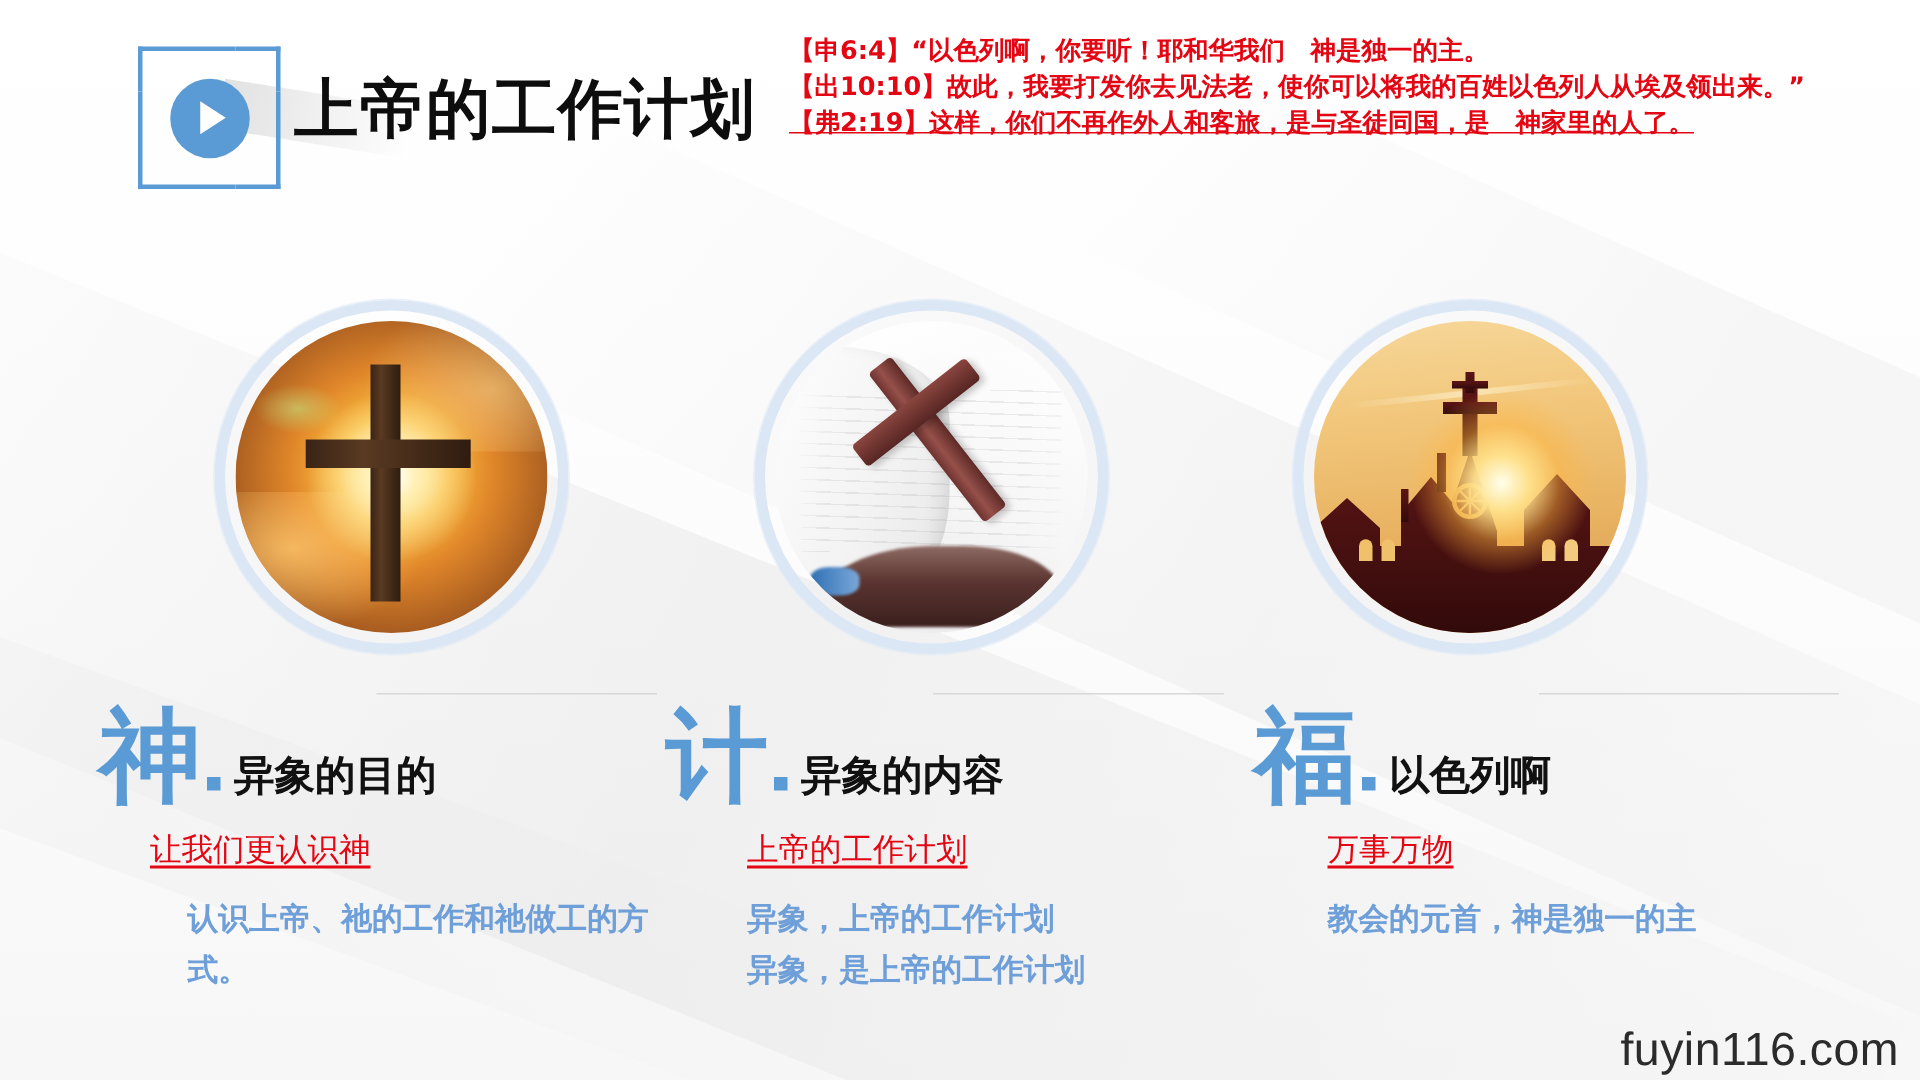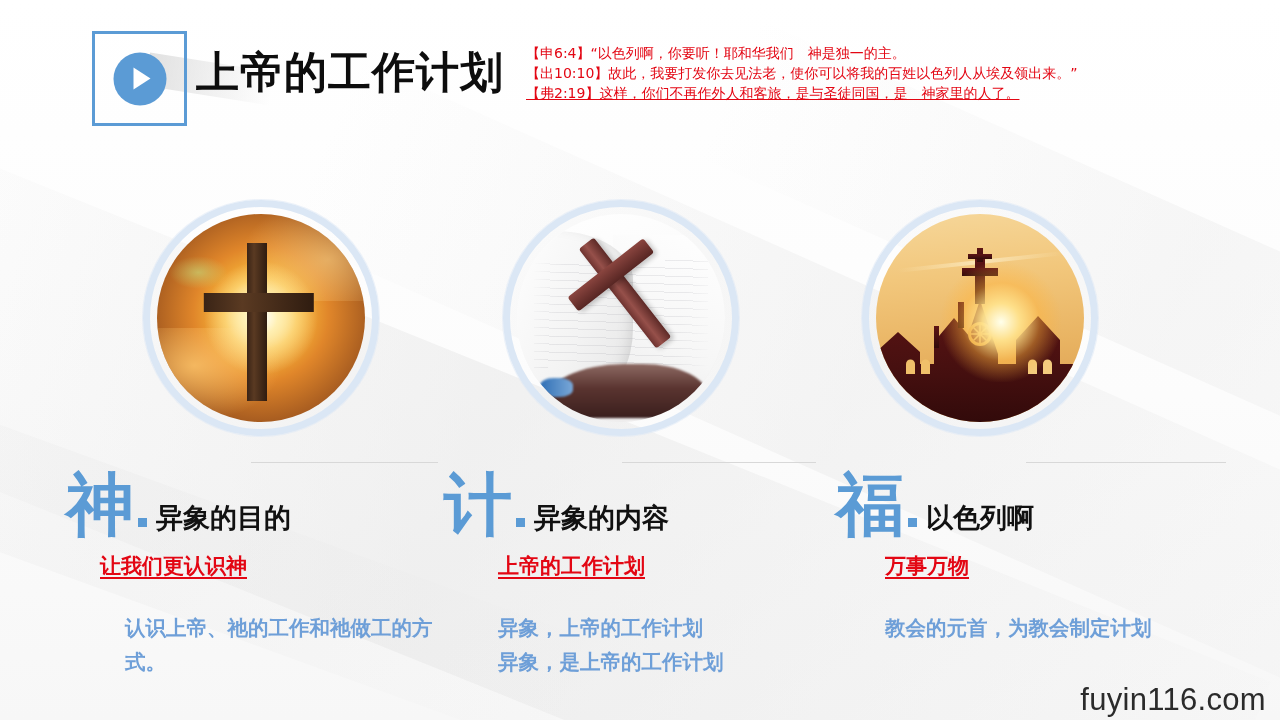--- a/index.html
+++ b/index.html
@@ -70,23 +70,22 @@
 
   #slide-title {
     position:absolute; left:196px; top:44px;
     font-size:43px; font-weight:bold; color:#0d0d0d;
     letter-spacing:1px; white-space:nowrap;
     font-family:"DejaVu Sans","Liberation Sans",sans-serif;
   }
 
   #scripture {
     position:absolute; left:526px; top:22px; width:748px;
-    color:#e30613; font-weight:normal; font-size:14px; line-height:1.42;
-    font-family:"DejaVu Sans","Liberation Sans",sans-serif;
-    margin-top:22px;
+    color:#e30613; font-weight:bold; font-size:17px; line-height:1.42;
+    font-family:"DejaVu Sans","Liberation Sans",sans-serif;
   }
   #scripture .verse { display:block; }
   #scripture .u { text-decoration:underline; }
 
   
   #circles { position:absolute; left:0; top:196px; width:1280px; height:250px; }
   .circle-wrap { position:absolute; width:236px; height:236px; }
   .circle-wrap.c1 { left:143px; top:4px; }
   .circle-wrap.c2 { left:503px; top:4px; }
   .circle-wrap.c3 { left:862px; top:4px; }
@@ -232,23 +231,23 @@
   }
 
   
   #bodytext { position:absolute; left:0; top:552px; width:1280px; height:168px; }
   .body-col { position:absolute; top:0; }
   .body-col.b1 { left:100px; width:350px; }
   .body-col.b2 { left:498px; width:350px; }
   .body-col.b3 { left:885px; width:360px; }
 
   .red-head {
-    color:#e30613; font-weight:bold; font-size:21px;
+    color:#e30613; font-weight:normal; font-size:21px;
     text-decoration:underline; text-underline-offset:4px;
-    white-space:nowrap; margin-bottom:32px;
+    white-space:nowrap; margin-bottom:16px;
     font-family:"DejaVu Sans","Liberation Sans",sans-serif;
   }
   .blue-line {
     color:#6e9fd8; font-weight:bold; font-size:20.5px; line-height:1.65;
     white-space:nowrap;
     font-family:"DejaVu Sans","Liberation Sans",sans-serif;
   }
   .body-col.b1 .blue-wrap { white-space:normal; width:345px;margin-left:25px; }
   .body-col.b1 .blue-line { white-space:normal; }
 
@@ -408,19 +407,19 @@
     </div>
 
     <div class="body-col b2">
       <div class="red-head">上帝的工作计划</div>
       <div class="blue-line">异象，上帝的工作计划</div>
       <div class="blue-line">异象，是上帝的工作计划</div>
     </div>
 
     <div class="body-col b3">
       <div class="red-head">万事万物</div>
-      <div class="blue-line">教会的元首，为教会制定计划</div>
+      <div class="blue-line">教会的元首，神是独一的主</div>
     </div>
   </div>
 
   <div id="watermark">fuyin116.com</div>
 
 </div>
 
 </body></html>

